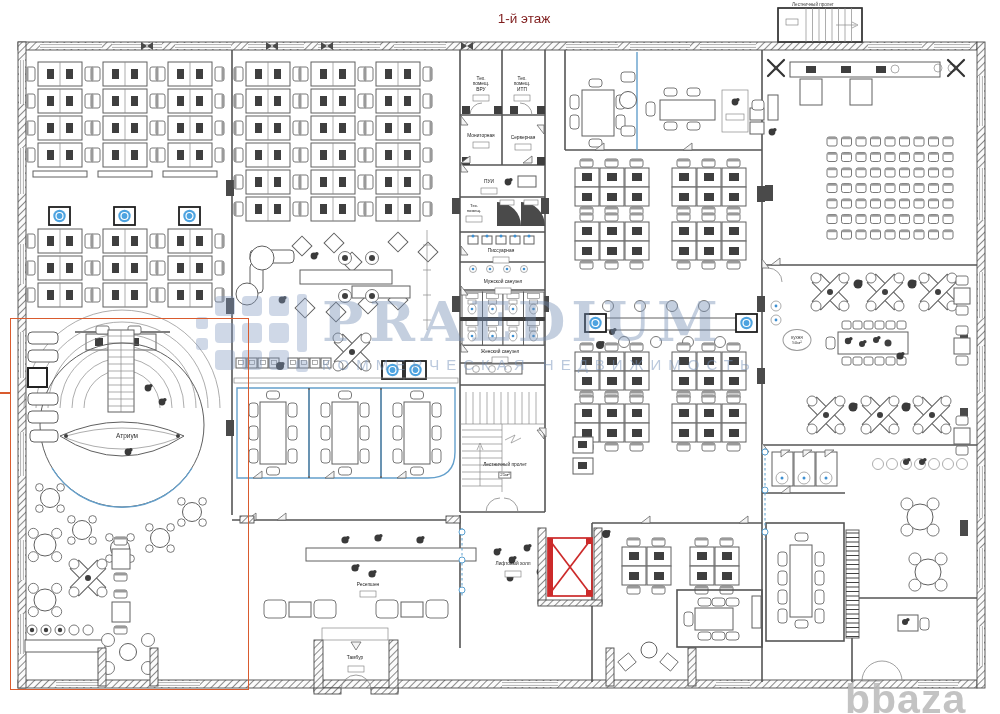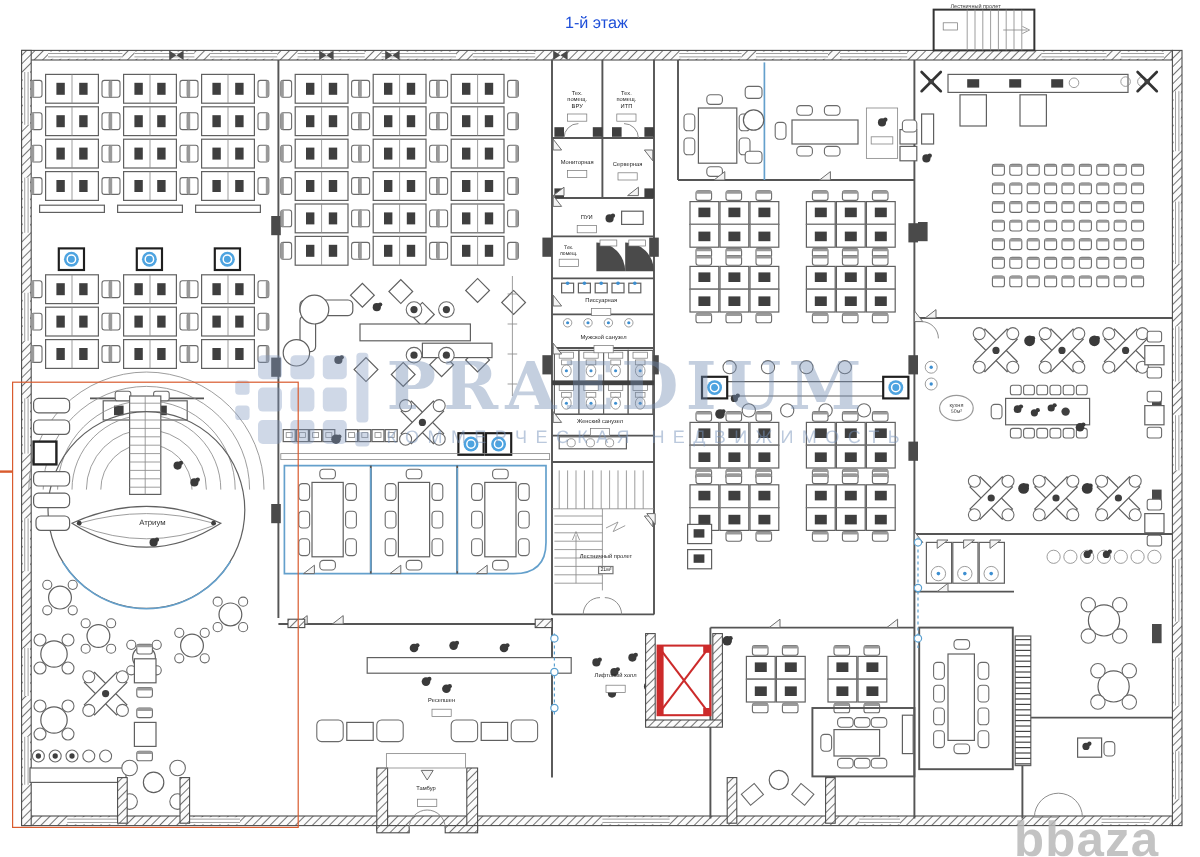--- a/index.html
+++ b/index.html
@@ -1806,21 +1806,21 @@
         <rect x="481" y="188" width="16" height="6" class="chip" rx="0"></rect>
         <rect x="466" y="216" width="16" height="6" class="chip" rx="0"></rect>
         <rect x="493" y="257" width="16" height="6" class="chip" rx="0"></rect>
         <rect x="495" y="288" width="16" height="6" class="chip" rx="0"></rect>
         <rect x="492" y="357" width="16" height="6" class="chip" rx="0"></rect>
         <rect x="505" y="571" width="16" height="6" class="chip" rx="0"></rect>
         <rect x="360" y="591" width="16" height="6" class="chip" rx="0"></rect>
       </g>
     </svg>
 
-  <span class="lbl" style="left:497px;top:19px;font-size:13.5px;color:#1d4ed8">1-й этаж</span>
+  <span class="lbl" style="left:524px;top:19px;font-size:13.5px;color:#7f1d1d">1-й этаж</span>
   <span class="lbl" style="left:813px;top:5px;font-size:4.6px;color:#444">Лестничный пролет</span>
   <span class="lbl wrap" style="left:481px;top:84px;font-size:4.8px;width:26px">Тех. помещ. ВРУ</span>
   <span class="lbl wrap" style="left:522px;top:84px;font-size:4.8px;width:26px">Тех. помещ. ИТП</span>
   <span class="lbl" style="left:481px;top:136px;font-size:4.8px">Мониторная</span>
   <span class="lbl" style="left:523px;top:138px;font-size:4.8px">Серверная</span>
   <span class="lbl" style="left:489px;top:182px;font-size:4.8px">ПУИ</span>
   <span class="lbl wrap" style="left:474px;top:209px;font-size:4.2px;width:20px">Тех. помещ.</span>
   <span class="lbl" style="left:501px;top:251px;font-size:4.8px">Писсуарная</span>
   <span class="lbl" style="left:503px;top:282px;font-size:4.8px">Мужской санузел</span>
   <span class="lbl" style="left:500px;top:352px;font-size:4.8px">Женский санузел</span>

